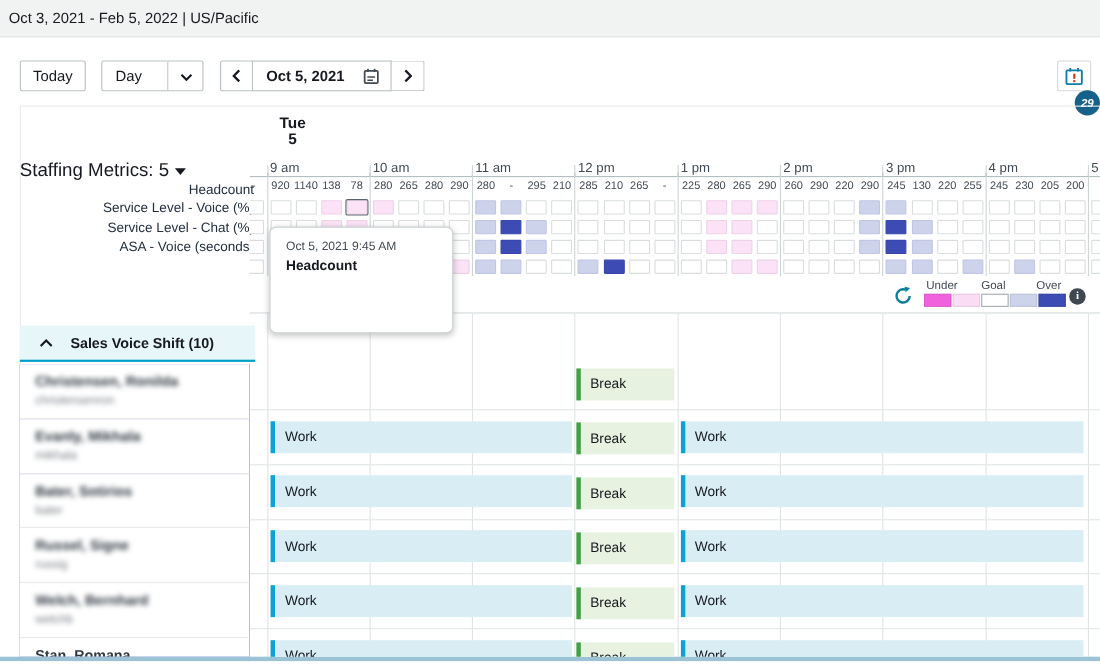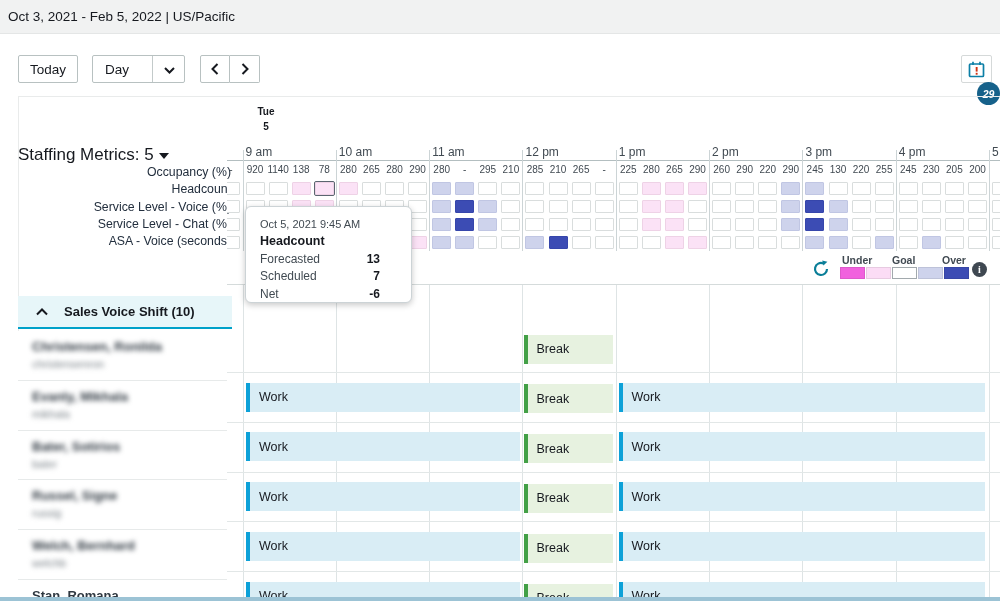--- a/index.html
+++ b/index.html
@@ -30,21 +30,21 @@
 
   .alert-btn{position:absolute;left:961px;top:55px;width:31px;height:28px;background:#fff;border:1px solid #d5d9d9;border-radius:2px;
              display:flex;align-items:center;justify-content:center;cursor:pointer;}
   .alert-badge{position:absolute;left:977px;top:44px;width:23px;height:23px;border-radius:50%;background:var(--badge-blue);
                color:#fff;font-size:10.5px;font-style:italic;font-weight:bold;display:flex;align-items:center;justify-content:center;margin-top:38px;}
 
   
   .panel-top{position:absolute;left:18px;top:96px;width:982px;height:1px;background:#e9ebeb;}
   .panel-left{position:absolute;left:18px;top:96px;width:1px;height:501px;background:#e9ebeb;}
 
-  .day-header{position:absolute;left:236px;top:104px;width:60px;text-align:center;font-size:10px;font-weight:600;line-height:15px;color:var(--ink);}
+  .day-header{position:absolute;left:236px;top:104px;width:60px;text-align:center;font-size:14px;font-weight:600;line-height:15px;color:var(--ink);}
 
   
   .metric-dd{position:absolute;left:18px;top:145px;width:213px;font-size:17px;font-weight:400;color:var(--ink);cursor:pointer;}
   .metric-dd .tri{display:inline-block;width:0;height:0;border-left:5px solid transparent;border-right:5px solid transparent;border-top:6px solid #16191f;margin-left:5px;position:relative;top:-1px;}
   .metric-labels{position:absolute;left:18px;top:164px;width:213px;text-align:right;font-size:12.3px;color:#232f3e;}
   .metric-labels div{height:17.3px;line-height:17.3px;}
 
   
   .time-label-pane{position:absolute;left:227px;top:145px;width:773px;height:16px;overflow:hidden;border-bottom:1px solid #b3bec0;}
   .time-label-strip{position:absolute;left:-7.8px;top:0;display:flex;height:16px;}
@@ -70,21 +70,21 @@
            box-shadow:0 2px 6px rgba(0,0,0,.22);z-index:50;padding:11px 14px;font-size:11.5px;color:#414a52;}
   .tooltip .tt-date{font-size:11px;}
   .tooltip .tt-metric{font-size:12.5px;font-weight:bold;color:var(--ink);margin-top:4px;}
   .tt-row{display:flex;margin-top:3.5px;font-size:12px;}
   .tt-row .lbl{width:78px;}
   .tt-row .v{width:42px;text-align:right;font-weight:bold;color:var(--ink);}
 
   
   .legend{position:absolute;left:810px;top:254px;width:180px;height:28px;}
   .refresh{position:absolute;left:2px;top:6px;width:18px;height:18px;cursor:pointer;}
-  .lg-labels{position:absolute;left:30px;top:0;width:126px;height:12px;font-size:10.5px;color:#414a52;font-weight:bold;}
+  .lg-labels{position:absolute;left:30px;top:0;width:126px;height:12px;font-size:10.5px;color:#414a52;}
   .lg-under{position:absolute;left:2px;}
   .lg-goal{position:absolute;left:52px;}
   .lg-over{position:absolute;left:102px;}
   .lg-swatches{position:absolute;left:30px;top:13px;display:flex;gap:1px;}
   .sw{width:25px;height:12px;border:1px solid rgba(0,0,0,0.08);}
   .info-ic{position:absolute;left:162px;top:8px;width:15px;height:15px;border-radius:50%;background:#3f4851;color:#fff;
            font-size:10px;font-weight:bold;display:flex;align-items:center;justify-content:center;cursor:pointer;font-family:"Liberation Serif","DejaVu Serif",serif;}
   .legend-rule{position:absolute;left:227px;top:284px;width:773px;height:1px;background:#d5dbdb;}
 
   
@@ -129,20 +129,32 @@
         <polyline points="1,1 5.5,5.5 10,1" fill="none" stroke="#16191f" stroke-width="2"></polyline>
       </svg>
   </span>
 </div>
 
 <div class="nav-group">
   <div class="nav-seg nav-prev">
     <svg width="8" height="12" viewBox="0 0 8 12">
         <polyline points="6.5,1 1.5,6 6.5,11" fill="none" stroke="#16191f" stroke-width="2"></polyline>
       </svg>
+  </div>
+  <div class="nav-seg nav-date">
+    <span>Oct 5, 2021</span>
+    <span class="cal">
+      <svg width="15" height="15" viewBox="0 0 15 15">
+          <rect x="1.5" y="2.5" width="12" height="11" rx="1" fill="none" stroke="#414a52" stroke-width="1.6"></rect>
+          <line x1="4.5" y1="0.5" x2="4.5" y2="3.5" stroke="#414a52" stroke-width="1.6"></line>
+          <line x1="10.5" y1="0.5" x2="10.5" y2="3.5" stroke="#414a52" stroke-width="1.6"></line>
+          <line x1="4" y1="8" x2="11" y2="8" stroke="#414a52" stroke-width="1.4"></line>
+          <line x1="4" y1="11" x2="9" y2="11" stroke="#414a52" stroke-width="1.4"></line>
+        </svg>
+    </span>
   </div>
   <div class="nav-seg nav-next">
     <svg width="8" height="12" viewBox="0 0 8 12">
         <polyline points="1.5,1 6.5,6 1.5,11" fill="none" stroke="#16191f" stroke-width="2"></polyline>
       </svg>
   </div>
 </div>
 
 <div class="alert-btn">
   <span>
@@ -162,21 +174,20 @@
 
 <div class="day-header">
   <div>Tue</div>
   <div>5</div>
 </div>
 
 <div class="metric-dd">
   <span>Staffing Metrics: 5</span><span class="tri"></span>
 </div>
 <div class="metric-labels" id="metric-labels">
-    <div>Occupancy (%)</div>
     <div>Headcount</div>
     <div>Service Level - Voice (%)</div>
     <div>Service Level - Chat (%)</div>
     <div>ASA - Voice (seconds)</div>
   </div>
 
 <div class="time-label-pane">
   <div class="time-label-strip" id="time-label-strip">
       <div class="tl-partial"></div>
       <div class="tl-group">9 am</div>
@@ -449,34 +460,20 @@
           <div class="cell "></div>
           <div class="cell "></div>
         </div>
       </div>
     </div>
 </div>
 
 <div class="tooltip">
   <div class="tt-date">Oct 5, 2021 9:45 AM</div>
   <div class="tt-metric">Headcount</div>
-  <div id="tooltip-rows">
-      <div class="tt-row">
-        <span class="lbl">Forecasted</span>
-        <span class="v">13</span>
-      </div>
-      <div class="tt-row">
-        <span class="lbl">Scheduled</span>
-        <span class="v">7</span>
-      </div>
-      <div class="tt-row">
-        <span class="lbl">Net</span>
-        <span class="v">-6</span>
-      </div>
-    </div>
 </div>
 
 <div class="legend">
   <span class="refresh">
     <svg width="18" height="18" viewBox="0 0 18 18">
         <path d="M15 9 A6 6 0 1 1 11.2 3.4" fill="none" stroke="#0a7e98" stroke-width="2.2"></path>
         <polygon points="10.2,0.6 15.4,1.8 11.4,5.6" fill="#0a7e98"></polygon>
       </svg>
   </span>
   <div class="lg-labels">

